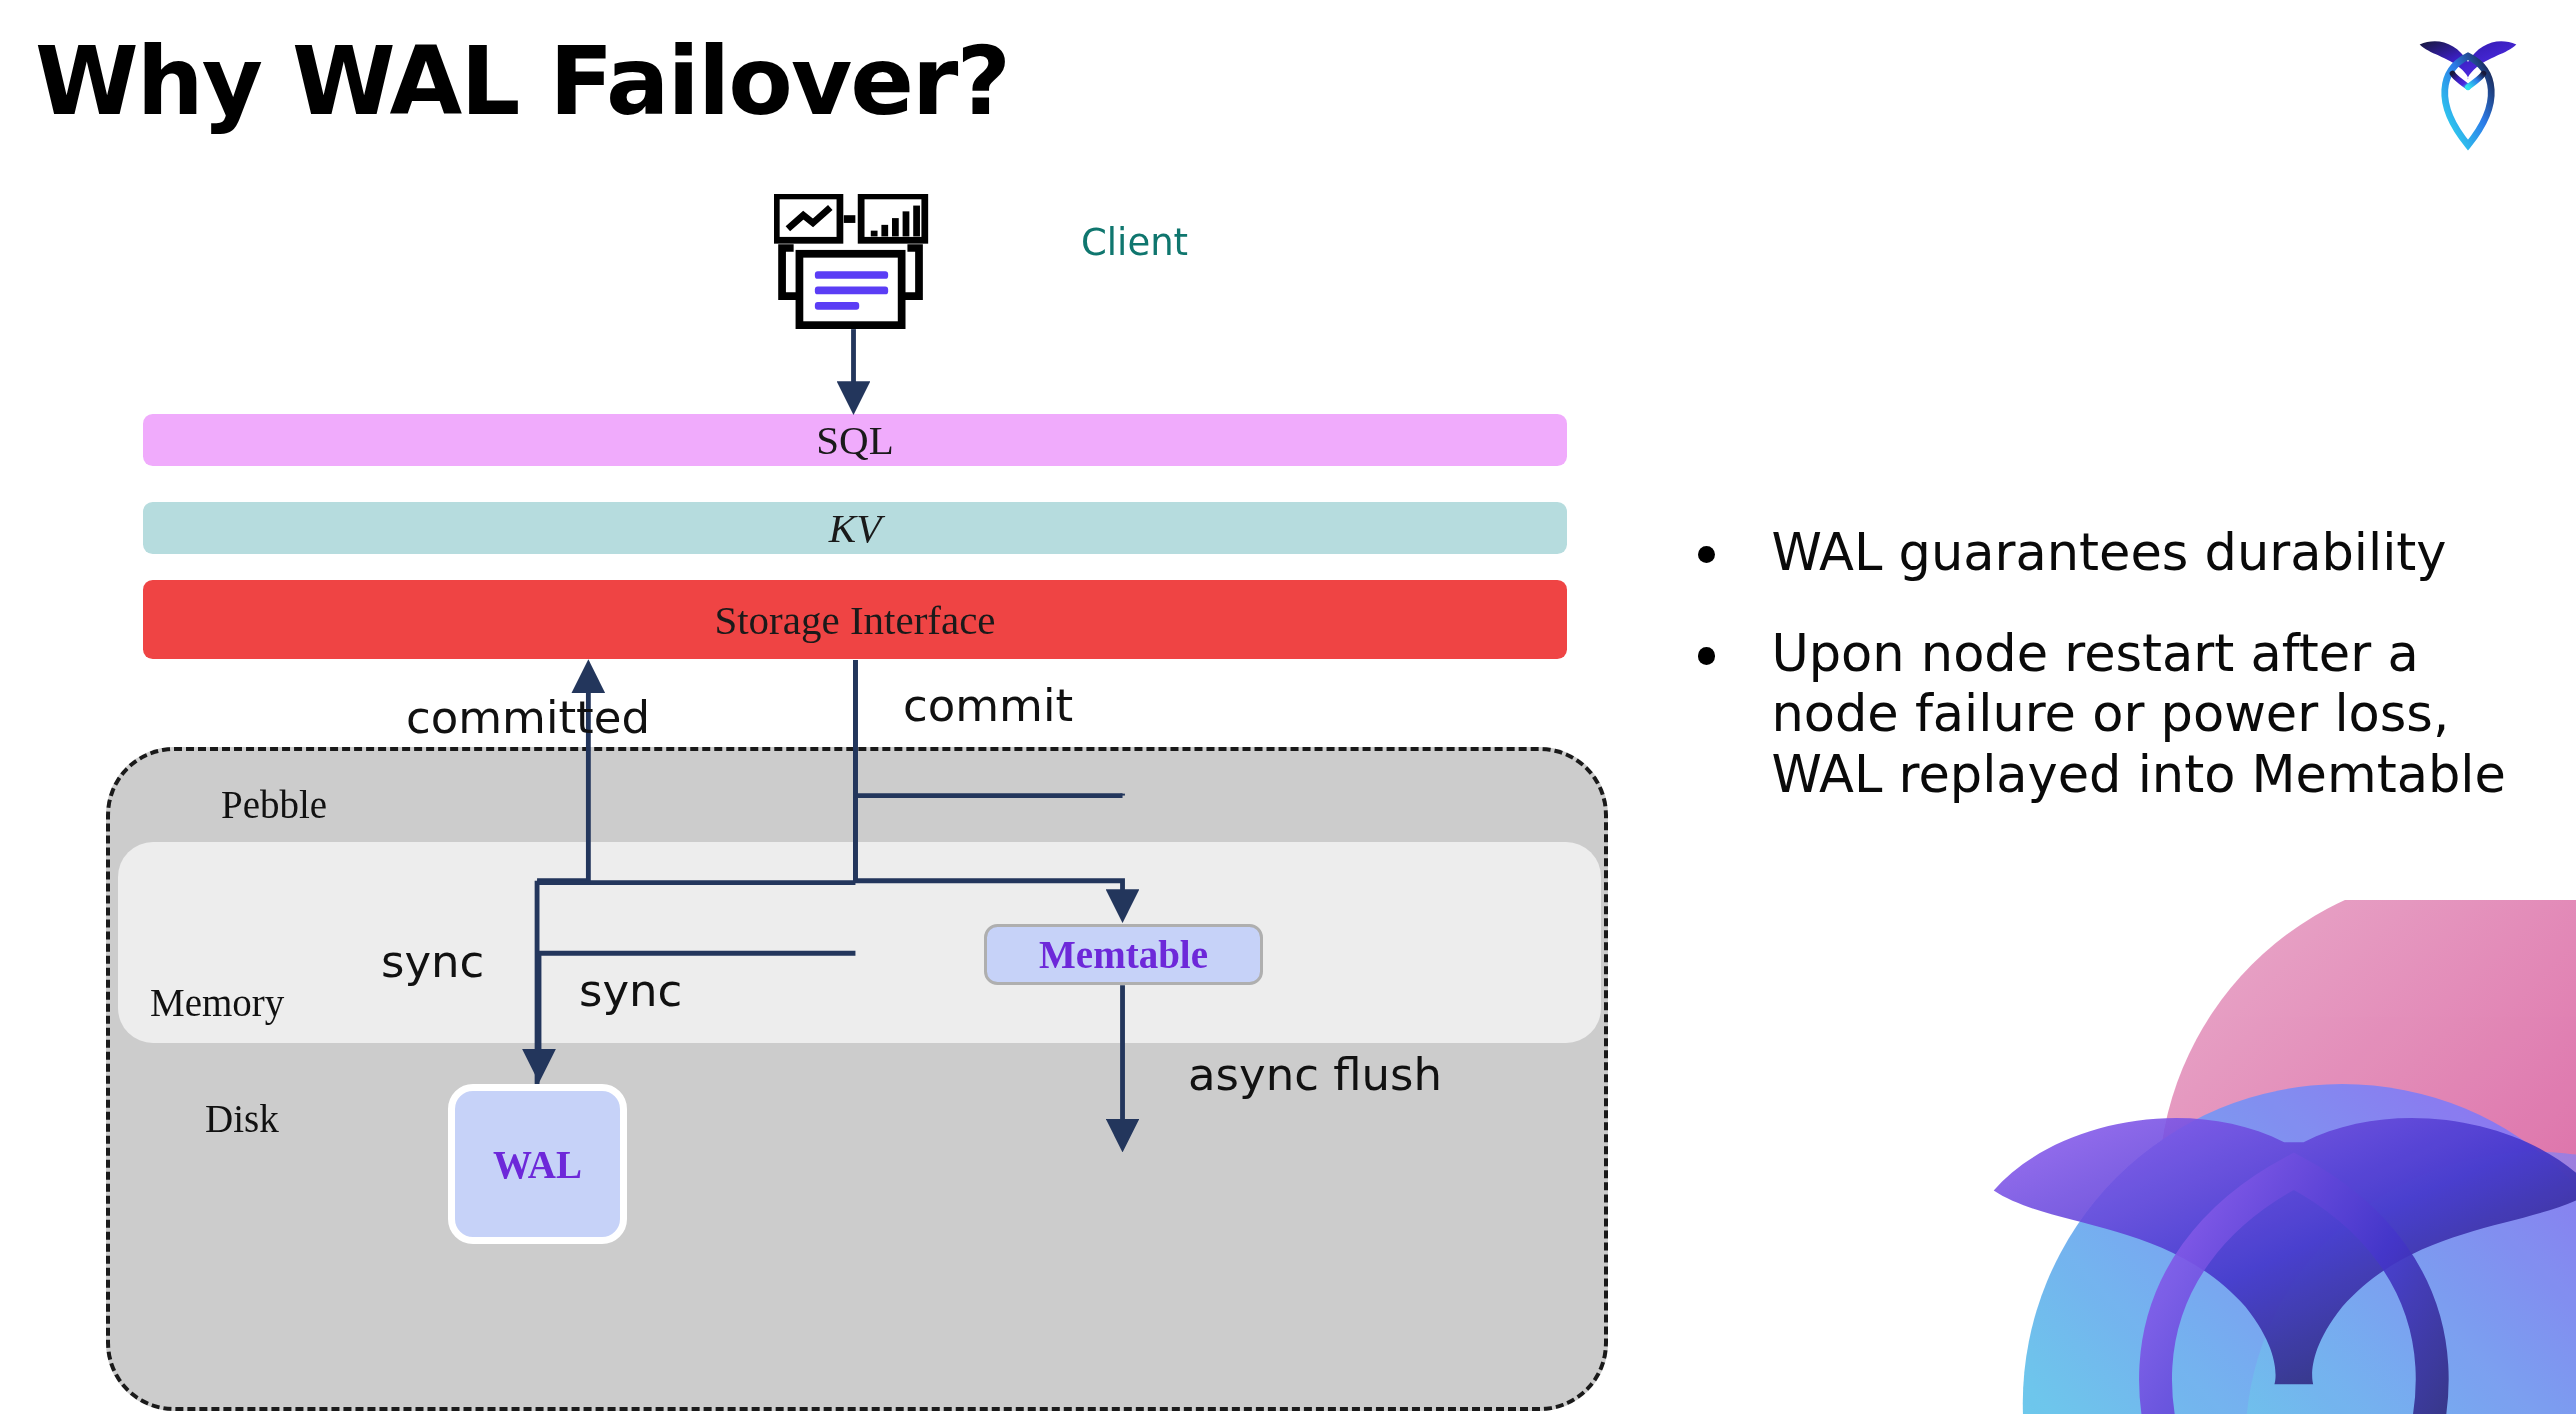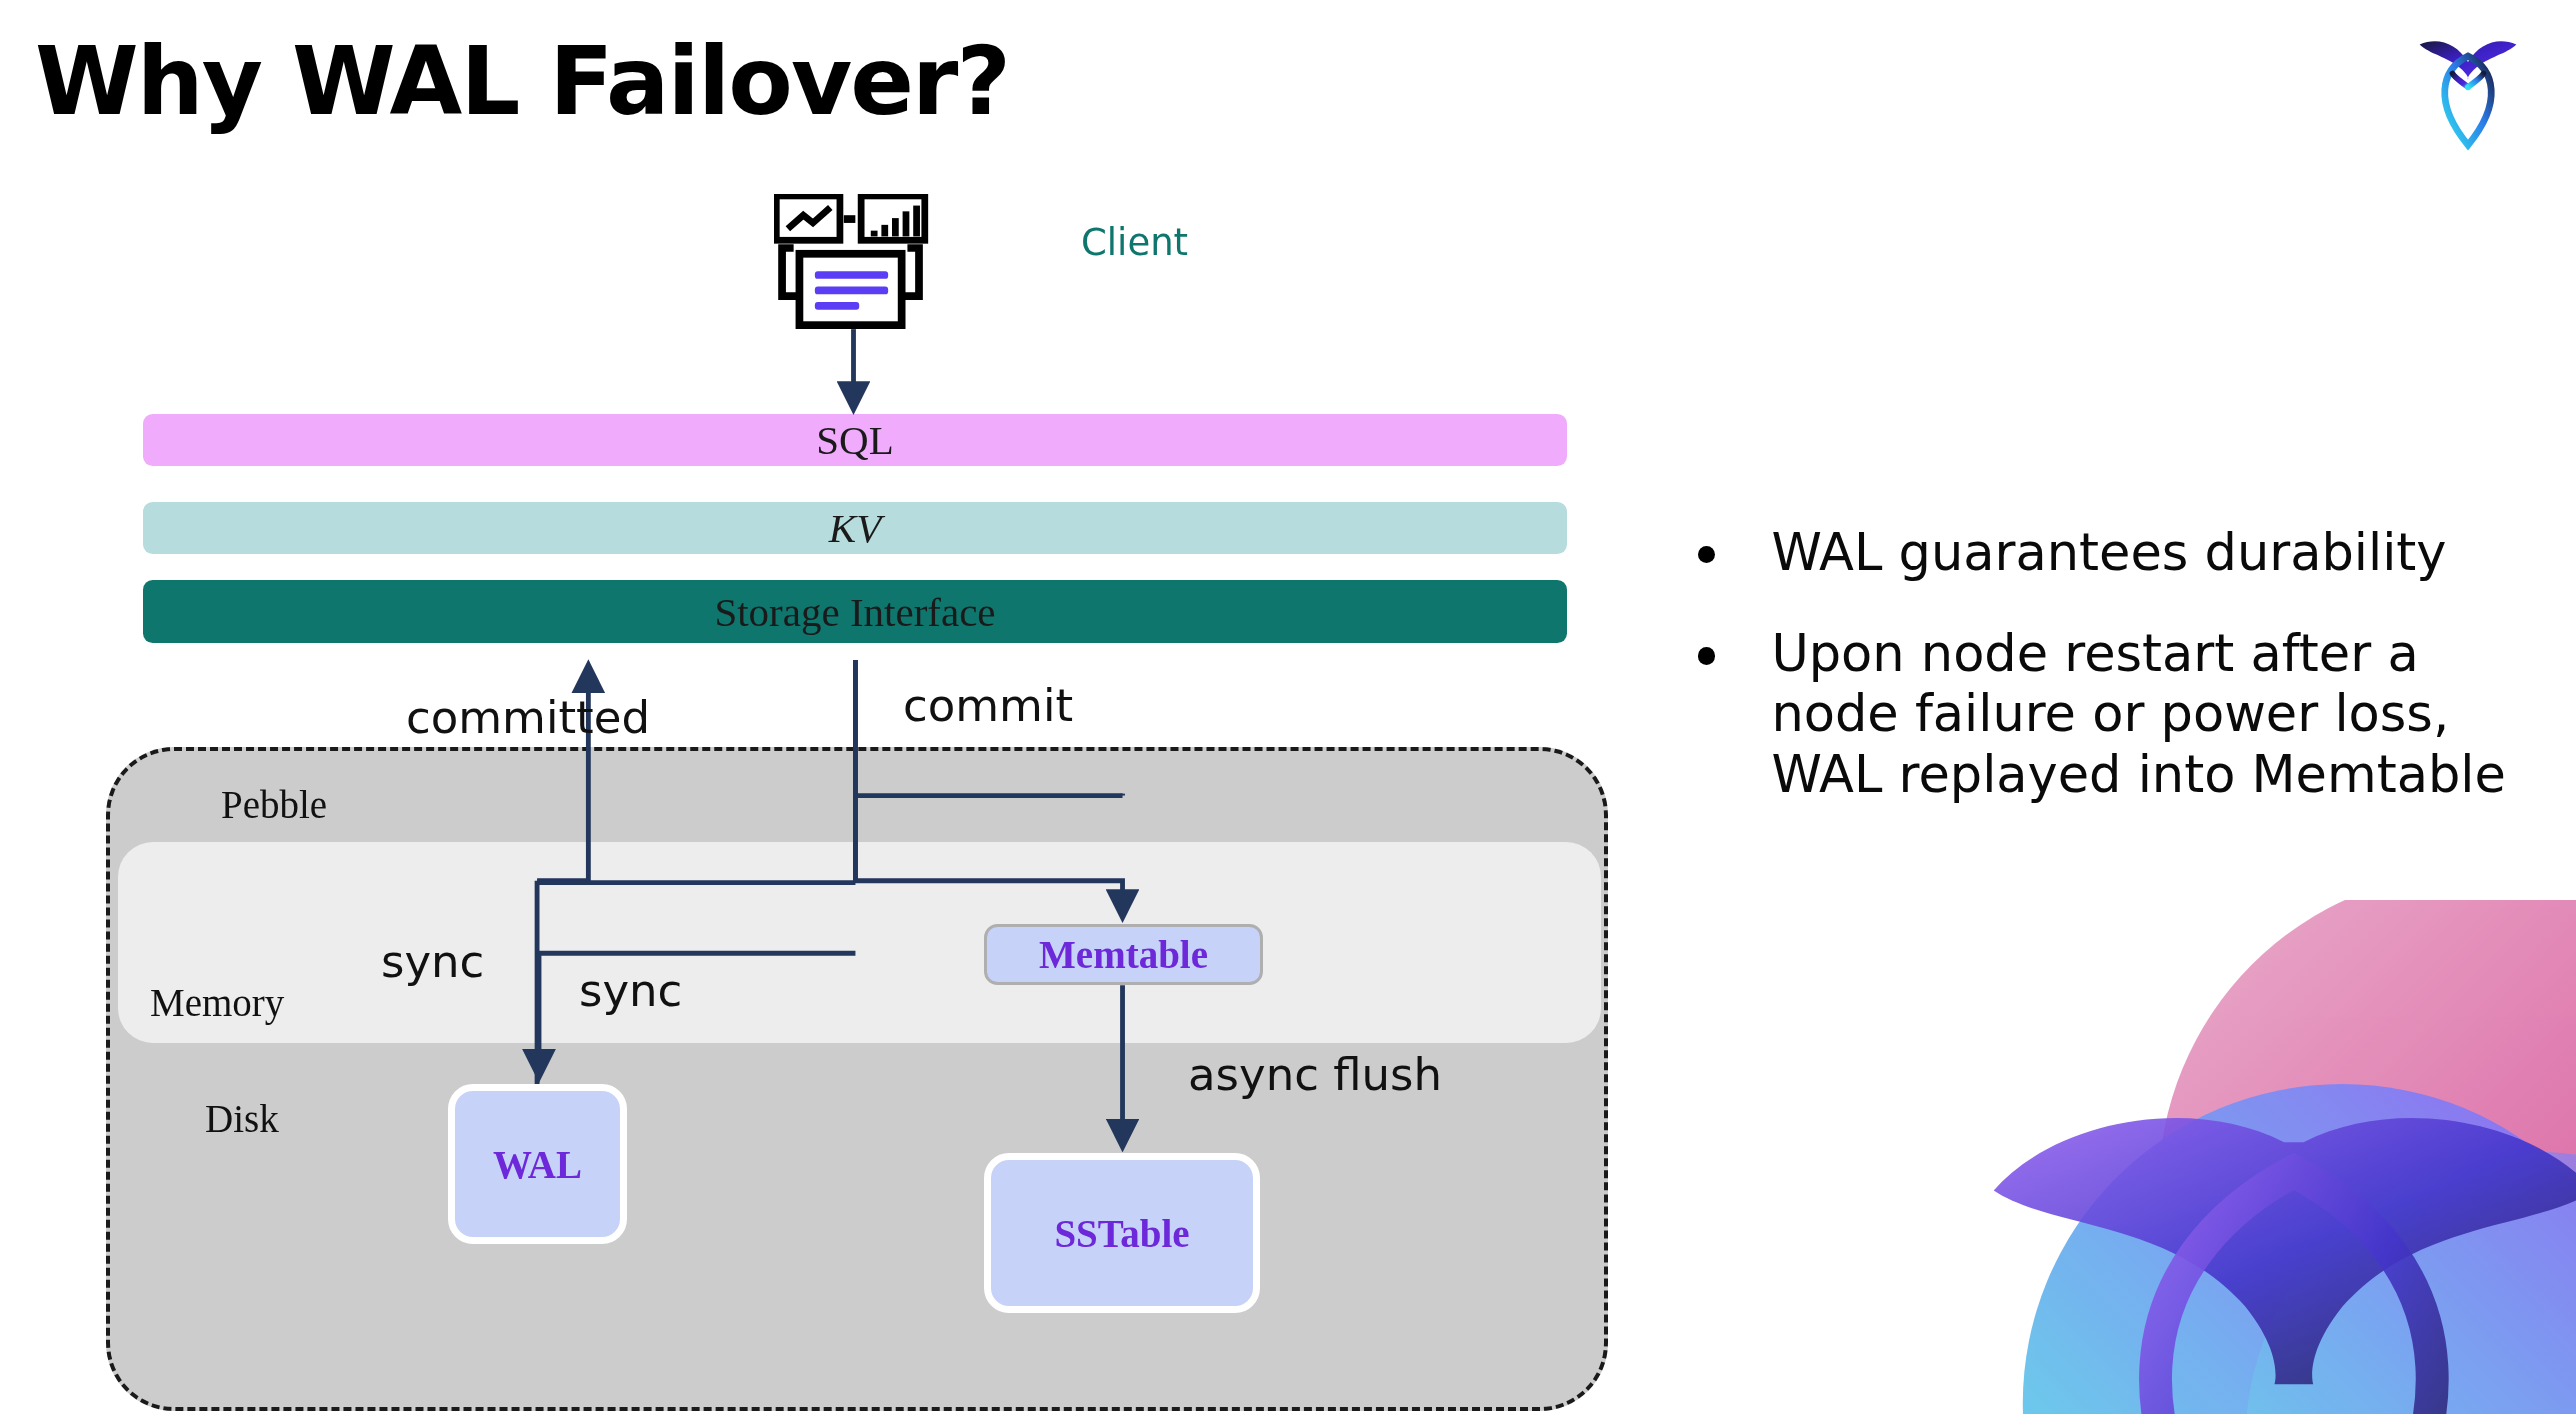--- a/index.html
+++ b/index.html
@@ -75,21 +75,21 @@
     border-radius: 9.7px;
     display: flex;
     align-items: center;
     justify-content: center;
     font-family: "Liberation Serif", serif;
     font-size: 41px;
     color: #1a1a1a;
   }
   #bar-sql { top: 414px; height: 52px; background: #f0abfc; }
   #bar-kv  { top: 502px; height: 52px; background: #B6DCDE; font-style: italic; }
-  #bar-si  { top: 580px; height: 63px; background: #0f766e; }
+  #bar-si  { top: 580px; height: 79px; background: #ef4444; }
 
   
   #pebble-box {
     position: absolute;
     left: 106px;
     top: 747px;
     width: 1502px;
     height: 664px;
     background: #CCCCCC;
     border: 4.8px dashed #1a1a1a;
@@ -358,23 +358,20 @@
       <path d="M 1160 1018 L 1160 1182" marker-end="url(#arrowEnd)"></path>
     </g>
   </svg>
 
   <div class="node-box" id="node-memtable">
     <span>Memtable</span>
   </div>
   <div class="node-box" id="node-wal">
     <span>WAL</span>
   </div>
-  <div class="node-box" id="node-sstable">
-    <span>SSTable</span>
-  </div>
 
   <div class="edge-label" id="lbl-committed">committed</div>
   <div class="edge-label" id="lbl-commit">commit</div>
   <div class="edge-label" id="lbl-sync-1">sync</div>
   <div class="edge-label" id="lbl-sync-2">sync</div>
   <div class="edge-label" id="lbl-flush">async flush</div>
 
   <div id="bullets">
     <div class="bullet-row">
       <span class="bullet-dot"></span>

